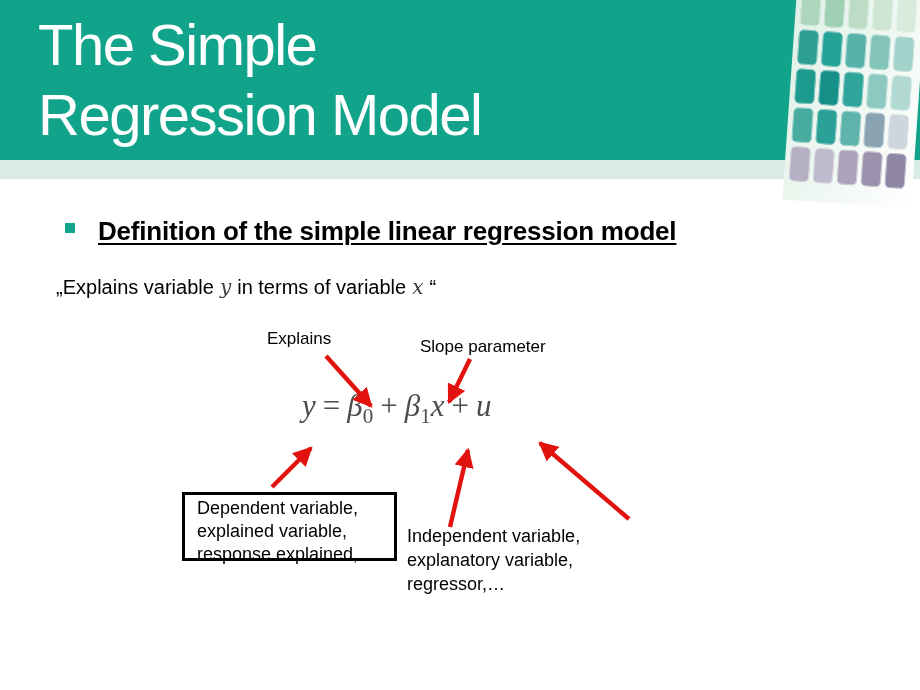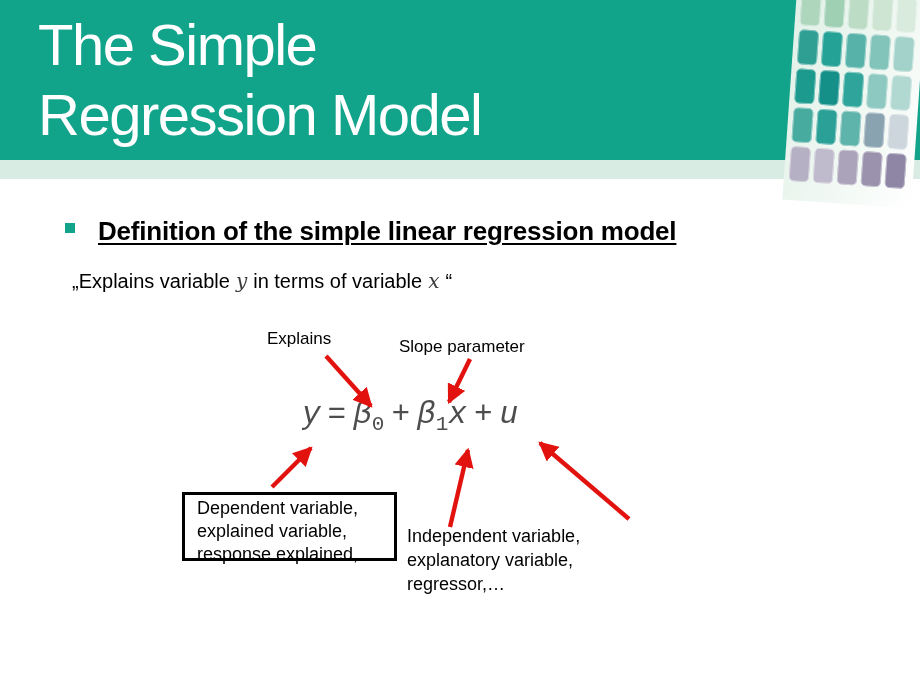--- a/index.html
+++ b/index.html
@@ -40,37 +40,37 @@
     position:absolute; left:65px; top:223px; width:10px; height:10px;
     background:var(--header-teal,#12a38b);
   }
   .heading {
     position:absolute; left:98px; top:216px;
     font-size:26px; font-weight:bold; color:#000;
     text-decoration:underline; text-decoration-thickness:2px; text-underline-offset:3px;
     letter-spacing:-0.2px; white-space:nowrap;
   }
   .quote-line {
-    position:absolute; left:56px; top:269px;
-    font-size:20px; color:#000; white-space:nowrap;margin-left:16px;
+    position:absolute; left:56px; top:275px;
+    font-size:20px; color:#000; white-space:nowrap;
   }
   .mathvar {
     font-family:"DejaVu Serif", serif; font-style:italic;
     color:#3d3d3d; margin:0 6px; font-size:20px;
   }
 
   
   .callout { position:absolute; font-size:17px; color:#000; white-space:nowrap; }
   .callout-block { position:absolute; font-size:18px; line-height:24px; color:#000; white-space:nowrap; }
   .intercept-label { left:267px; top:329px; }
-  .slope-label     { left:399px; top:337px; }
+  .slope-label     { left:420px; top:337px; }
 
   .formula {
-    position:absolute; left:302px; top:397px;
-    font-family:Liberation Mono, monospace; font-style:italic;
+    position:absolute; left:302px; top:388px;
+    font-family:Liberation Serif, serif; font-style:italic;
     font-size:31px; color:var(--formula-gray,#4d4d4d); white-space:nowrap;
   }
   .formula .mop  { font-style:normal; margin:0 7px; }
   .formula .msub { font-style:normal; font-size:21px; vertical-align:-7px; }
 
   .dependent-box {
     position:absolute; left:182px; top:492px; width:215px; height:69px;
     border:3px solid #000; background:#fff;
     font-size:18px; line-height:23px; padding:2px 15px 0 12px; color:#000;
     white-space:nowrap; box-sizing:border-box;

